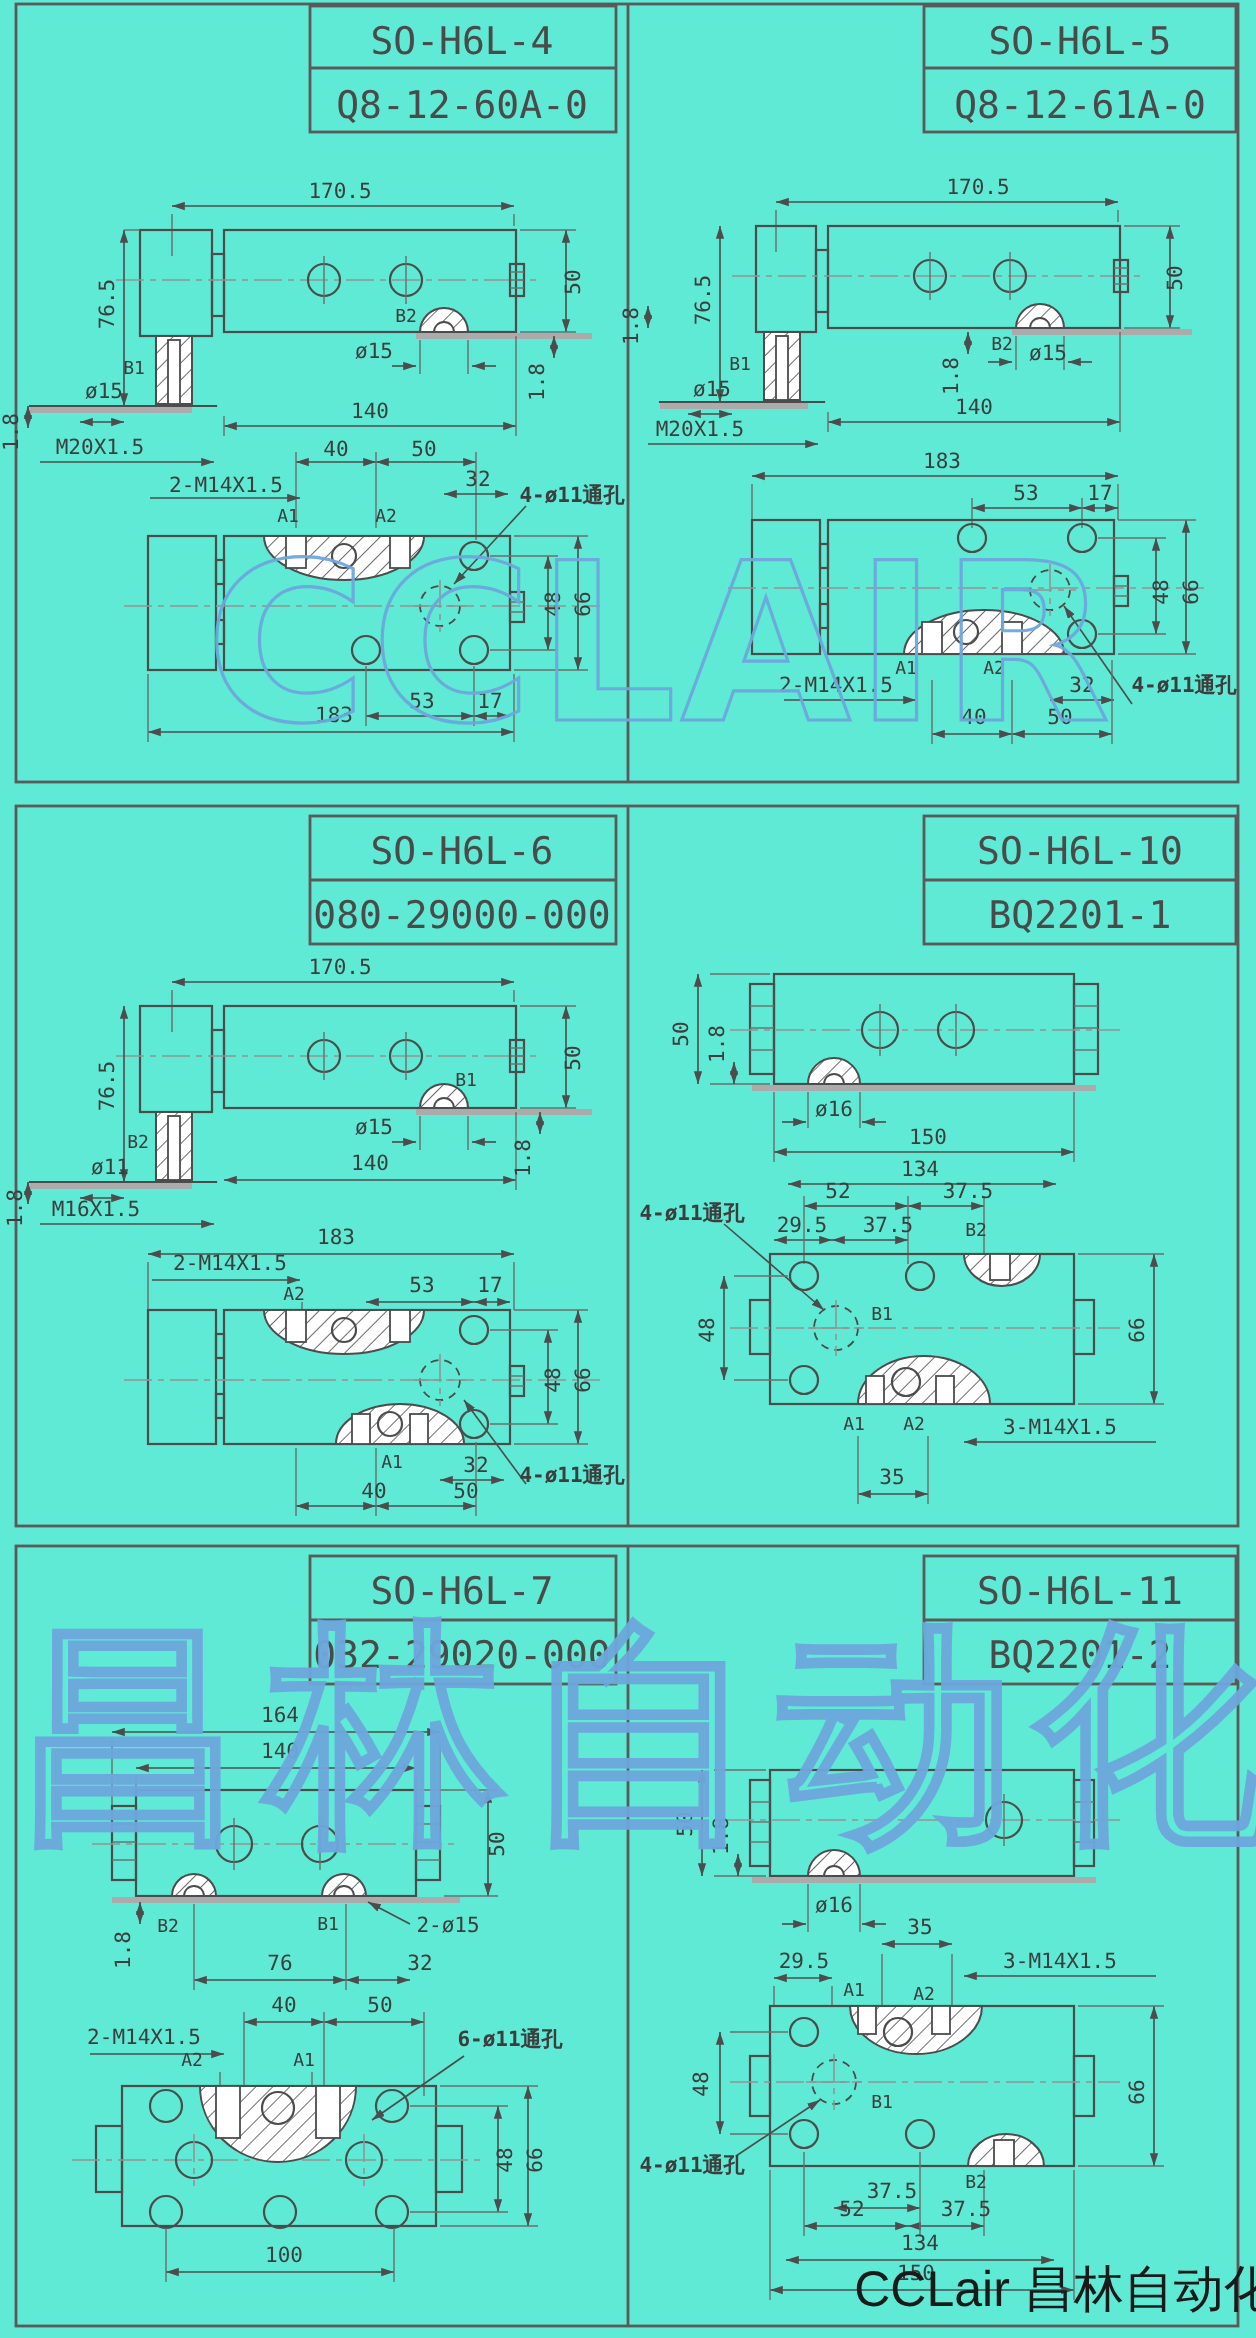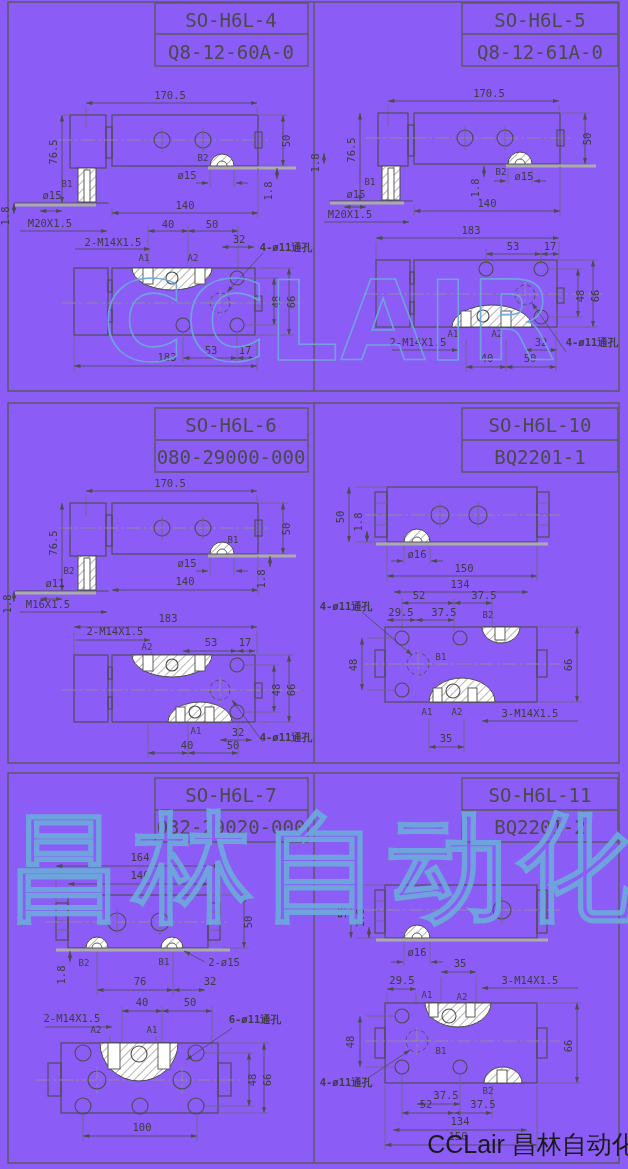--- a/index.html
+++ b/index.html
@@ -1,16 +1,16 @@
 <!DOCTYPE html>
 <html><head>
 <meta charset="utf-8">
 <style>
   html,body{margin:0;padding:0;background:#e8e8e8;}
-  #sheet{width:628px;height:1169px;background:#8b5cf6;position:relative;margin:0;}
+  #sheet{width:628px;height:1169px;background:#5eead4;position:relative;margin:0;}
   svg{display:block;}
   .fr{fill:none;stroke:#5a5a5a;stroke-width:1.4;}
   .ln{fill:none;stroke:#4c4c4c;stroke-width:1.1;stroke-linecap:square;}
   .ext{fill:none;stroke:#6c6c6c;stroke-width:0.7;}
   .dim{fill:none;stroke:#4c4c4c;stroke-width:0.8;marker-start:url(#as);marker-end:url(#ae);}
   .ldr{fill:none;stroke:#4c4c4c;stroke-width:0.8;marker-end:url(#ae);}
   .cl{fill:none;stroke:#949494;stroke-width:0.8;stroke-dasharray:14 3 3 3;}
   .dash{fill:none;stroke:#4c4c4c;stroke-width:0.9;stroke-dasharray:4 3;}
   .hz{fill:url(#h);stroke:#4c4c4c;stroke-width:1;}
   .wh{fill:#fff;stroke:#4c4c4c;stroke-width:0.9;}

